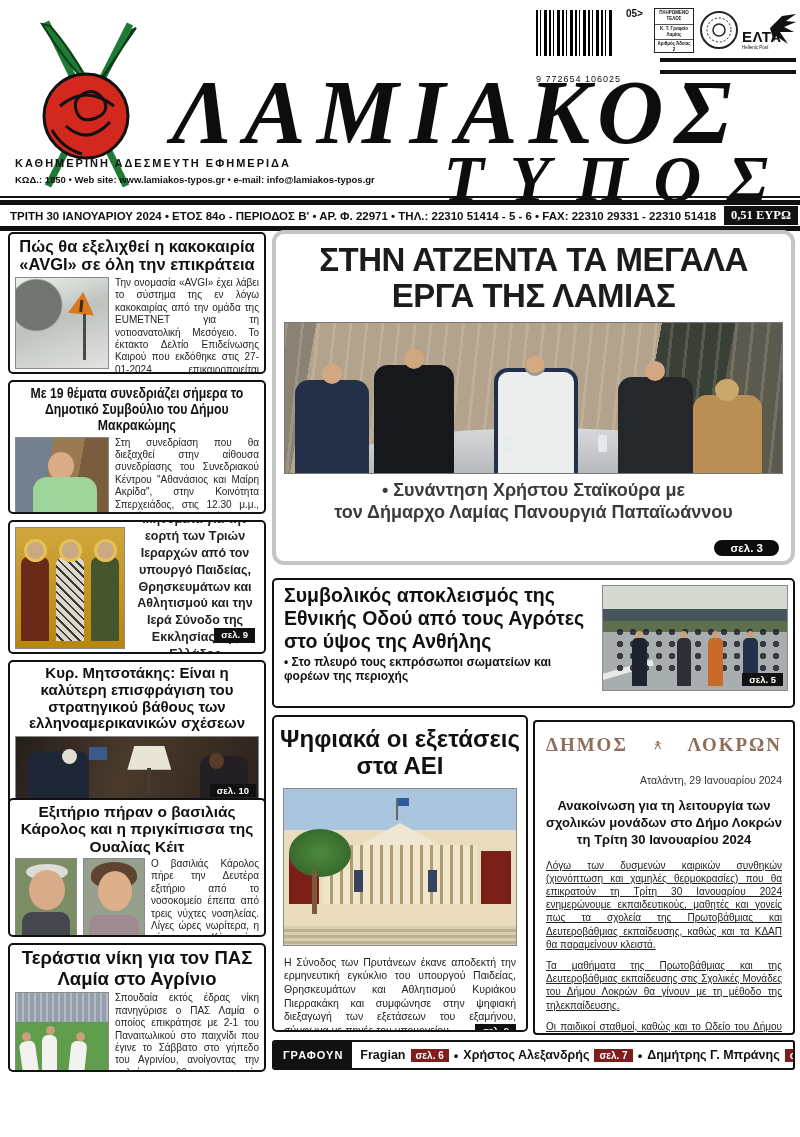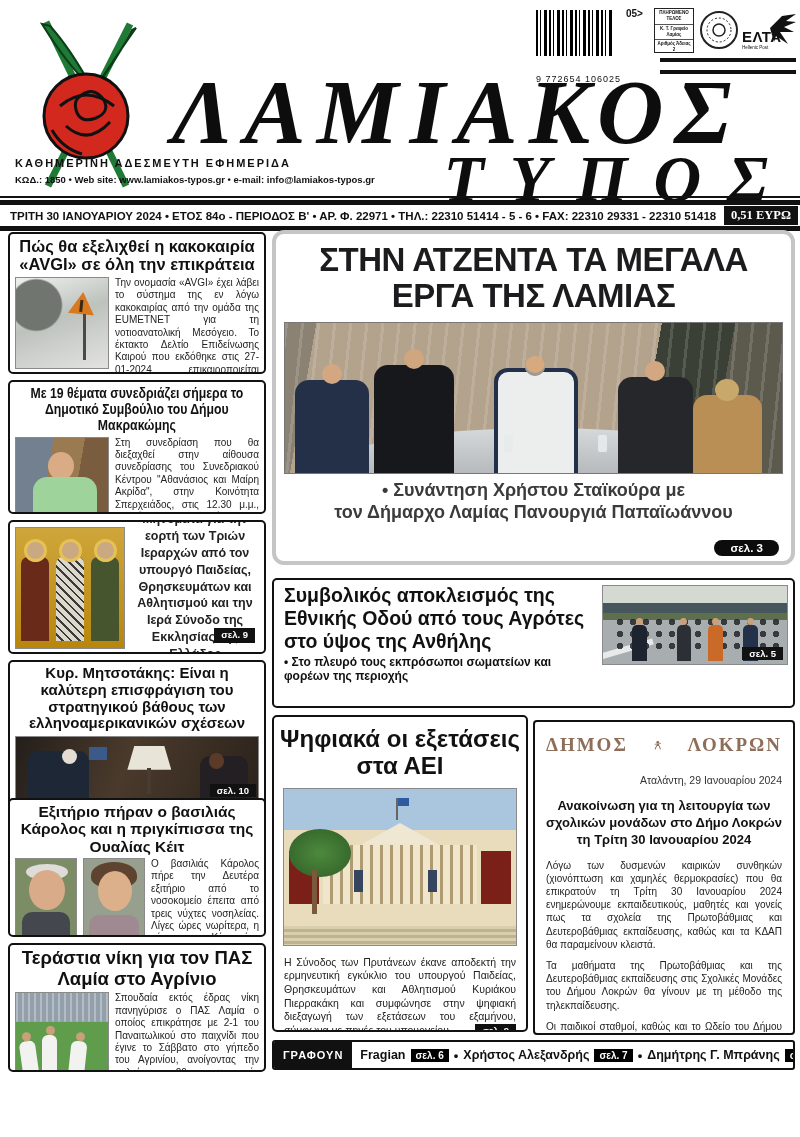--- a/index.html
+++ b/index.html
@@ -130,21 +130,21 @@
   .fg5::before { background:#c9a96b; width:24px; height:22px; margin-left:-12px; }
   .subhead { text-align:center; font-weight:bold; font-size:18px; line-height:1.25; color:#3b3b3d; padding-top:5px; }
   .mainbadge { position:absolute; right:12px; bottom:5px; background:#0c0c0c; color:#fff; font-size:11.5px;
                font-weight:bold; padding:2px 16px; border-radius:10px; }
 
   
   .farmbox { left:272px; top:578px; width:523px; height:130px; display:flex; }
   .farm-left { flex:1; padding:4px 8px 4px 10px; }
   .farm-title { text-align:left; font-weight:bold; font-size:19.5px; line-height:1.18; }
   .farm-bullet { font-weight:bold; font-size:12px; margin-top:2px; }
-  .ph-protest { width:186px; height:80px; margin:5px 5px 0 0; align-self:flex-start;
+  .ph-protest { width:186px; height:106px; margin:5px 5px 0 0; align-self:flex-start;
      background:linear-gradient(#d4d9d2 0 22%, #46565c 22% 34%, #5d6f4c 34% 44%, #a8aeb0 44% 100%); }
   .crowd { position:absolute; left:6%; top:38%; width:92%; height:48%;
      background-image:repeating-radial-gradient(circle at 6px 6px, #23262b 0 3px, rgba(0,0,0,0) 3.4px 100%);
      background-size:13px 12px; opacity:.85; }
   .pf { position:absolute; bottom:4%; width:8%; height:46%; border-radius:5px 5px 0 0; }
   .pf::before { content:""; position:absolute; left:25%; top:-7px; width:7px; height:7px; border-radius:50%; background:#c9a07a; }
   .pfa { left:16%; background:#1d2430; } .pfb { left:40%; background:#2c2f35; }
   .pfc { left:57%; background:#c96a28; } .pfd { left:76%; background:#23324a; }
   .rail { position:absolute; left:-2%; bottom:16%; width:30%; height:6px; background:#e8eaea; transform:rotate(-16deg); }
 
@@ -171,28 +171,28 @@
   .exam-body { position:relative; font-size:10.5px; line-height:1.3; text-align:justify; color:#222;
                padding:4px 10px 14px; }
 
   
   .lokbox { left:533px; top:720px; width:262px; height:315px; border-radius:4px; padding:8px 11px; }
   .lok-logo { display:flex; align-items:center; justify-content:center; gap:24px;
               color:#8f6e59; font-family:"Liberation Serif", serif; font-weight:bold;
               font-size:19px; letter-spacing:2px; }
   .lok-date { text-align:right; font-size:10.5px; color:#333; margin:14px 0 12px; }
   .lok-title { text-align:center; font-weight:bold; font-size:13px; line-height:1.3; margin-bottom:10px; }
-  .lok-p { font-size:10px; line-height:1.32; text-align:justify; color:#222; margin-bottom:8px; }
+  .lok-p { font-size:10px; line-height:1.32; text-align:justify; color:#222; margin-bottom:8px;text-decoration:underline; }
 
   
   .gbar { left:272px; top:1040px; width:523px; height:30px; border-radius:3px; display:flex; align-items:stretch; }
   .glabel { background:#111; color:#fff; font-size:11px; font-weight:bold; letter-spacing:1px;
             display:flex; align-items:center; padding:0 9px; }
   .gitems { flex:1; display:flex; align-items:center; gap:5px; padding-left:8px; font-size:12.5px; font-weight:bold; white-space:nowrap; }
-  .gbadge { background:#000000; color:#fff; font-size:10px; font-weight:bold; padding:1px 5px; }
+  .gbadge { background:#7f1d1d; color:#fff; font-size:10px; font-weight:bold; padding:1px 5px; }
   .gsep { font-size:13px; }
 </style>
 </head>
 <body>
 
 <div class="page">
 
   <div class="mast">
     <svg class="rose" viewBox="0 0 162 178">
       <line x1="38" y1="8" x2="118" y2="172" stroke="#1e7a35" stroke-width="7"></line>

